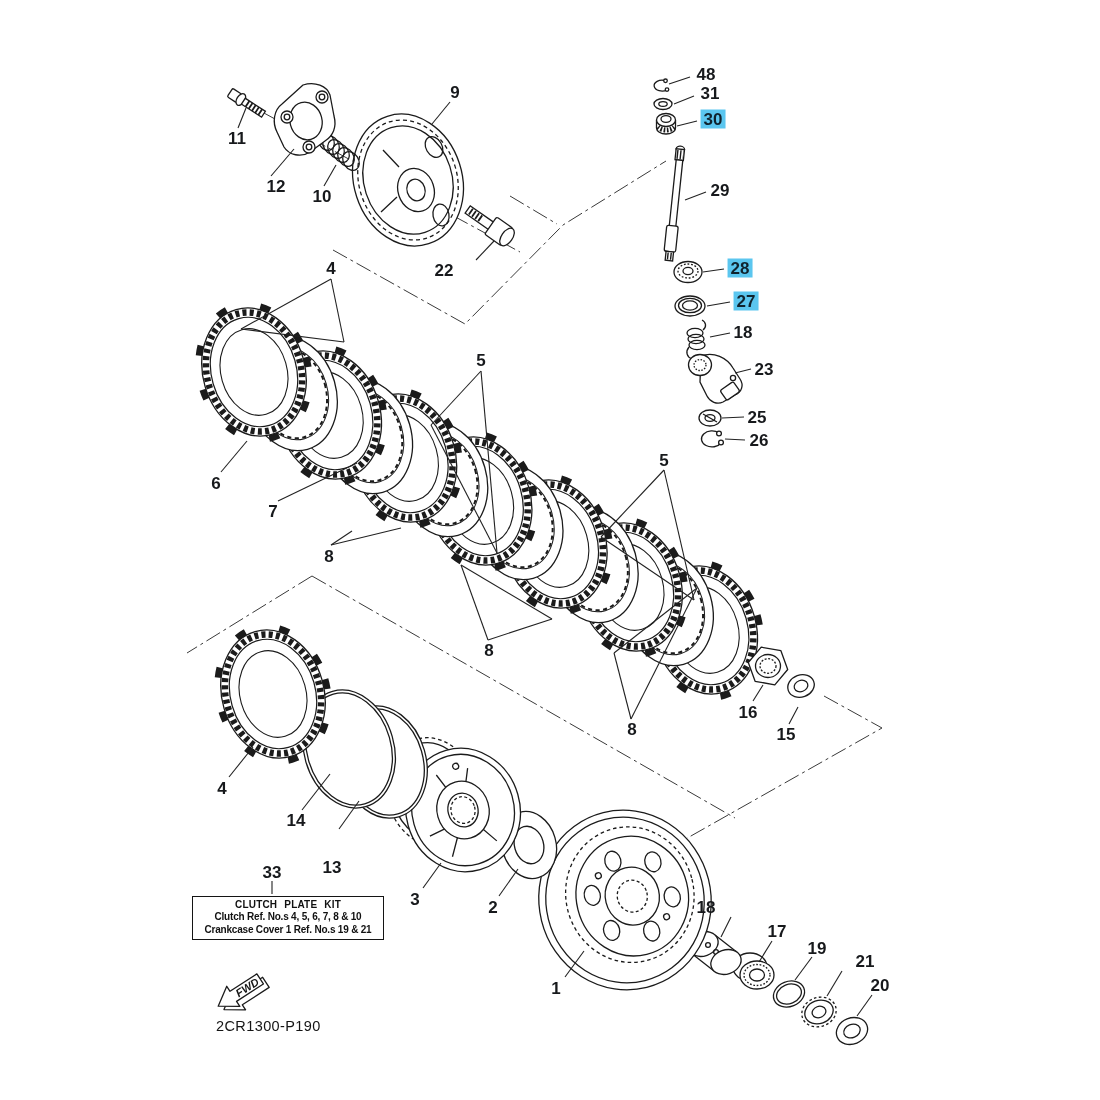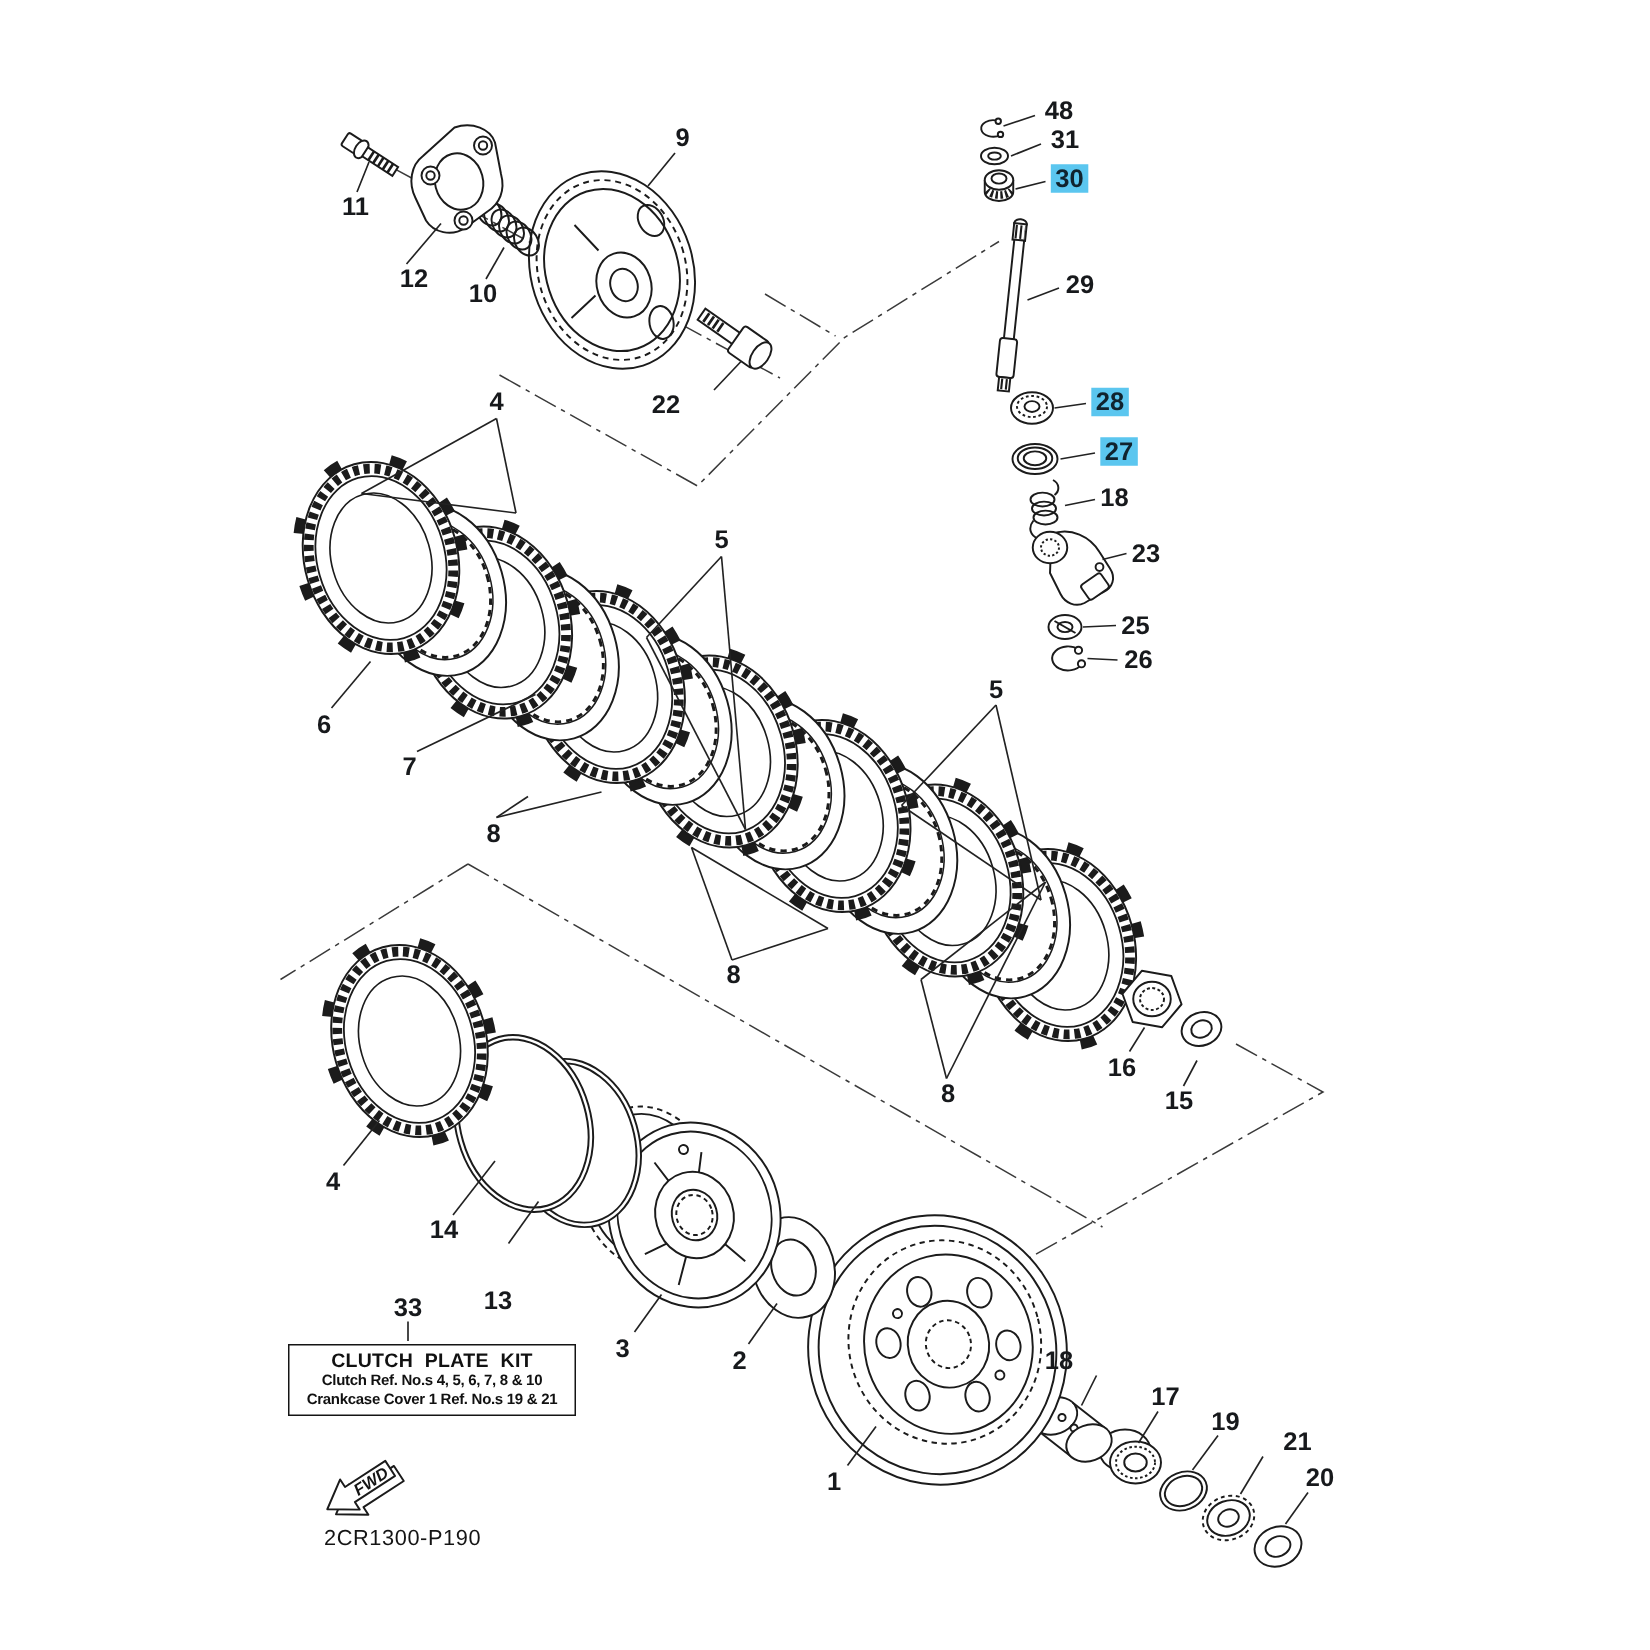--- a/index.html
+++ b/index.html
@@ -6,21 +6,21 @@
   #stage{position:relative;width:1100px;height:1100px;background:#fff;
          font-family:"Liberation Sans",sans-serif;overflow:hidden}
   #art{position:absolute;left:0;top:0}
   .ln{fill:none;stroke:#1b1b1b;stroke-width:1.3}
   .wh{fill:#fff;stroke:#1b1b1b;stroke-width:1.3}
   .callout{position:absolute;transform:translate(-50%,-50%);font-size:17px;font-weight:bold;
            color:#17191c;line-height:1;padding:1px 3px;cursor:pointer;user-select:none}
   .callout.hl{background:#5bc6ef;color:#10232e}
   #kitbox{position:absolute;left:192px;top:896px;width:190px;border:1.6px solid #141414;
           background:#fff;text-align:center;padding:2px 0 3px}
-  #kitbox .t{font-size:13px;font-weight:bold;letter-spacing:.2px;word-spacing:4px;color:#111}
+  #kitbox .t{font-size:10px;font-weight:bold;letter-spacing:.2px;word-spacing:4px;color:#111}
   #kitbox .l{font-size:10px;font-weight:bold;line-height:1.3;white-space:nowrap;
              letter-spacing:-0.2px;color:#111}
   #code{position:absolute;left:216px;top:1018px;font-size:14.5px;color:#141414;letter-spacing:.4px}
 </style>
 </head>
 <body>
 
 <div id="stage">
 
 <svg id="art" width="1100" height="1100" viewBox="0 0 1100 1100">

